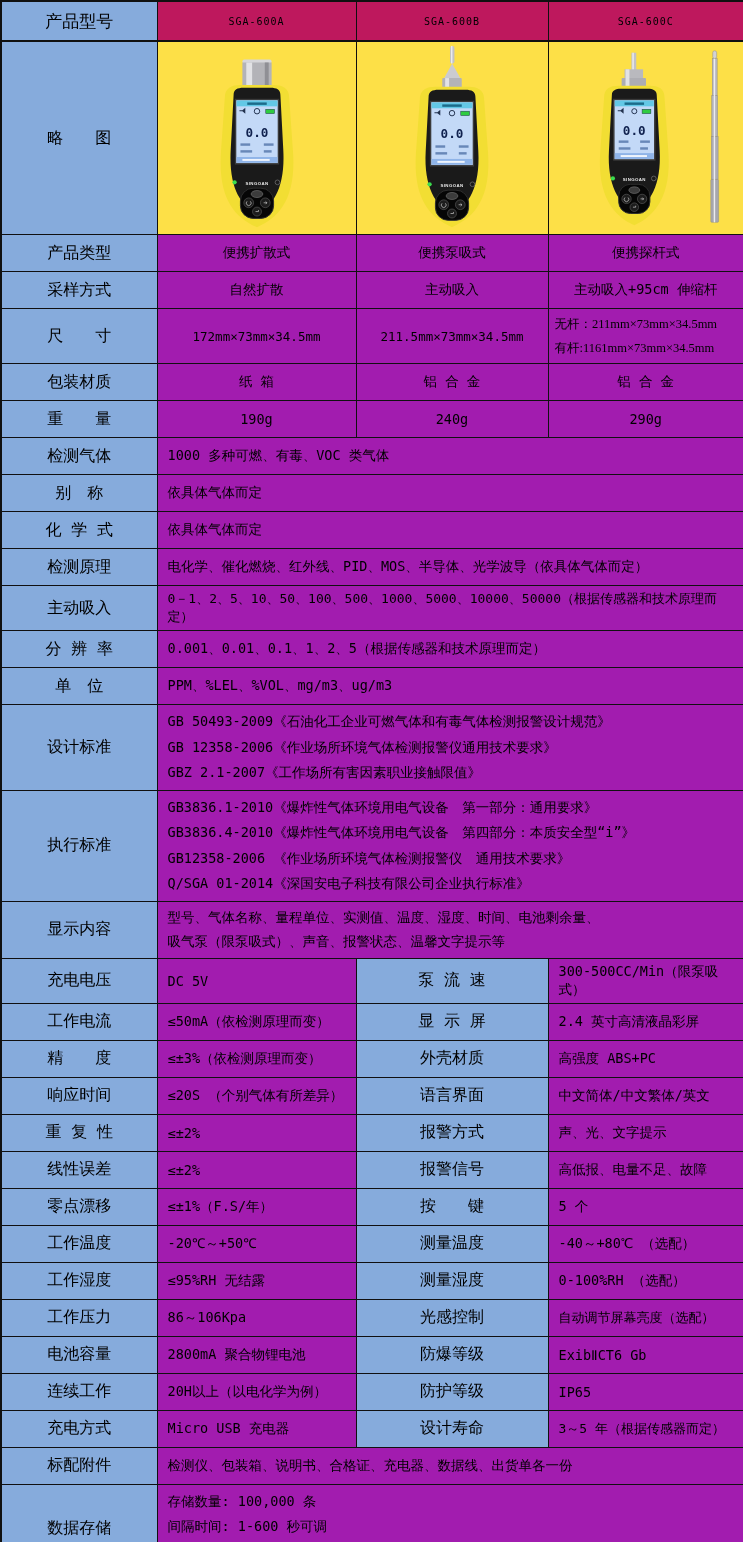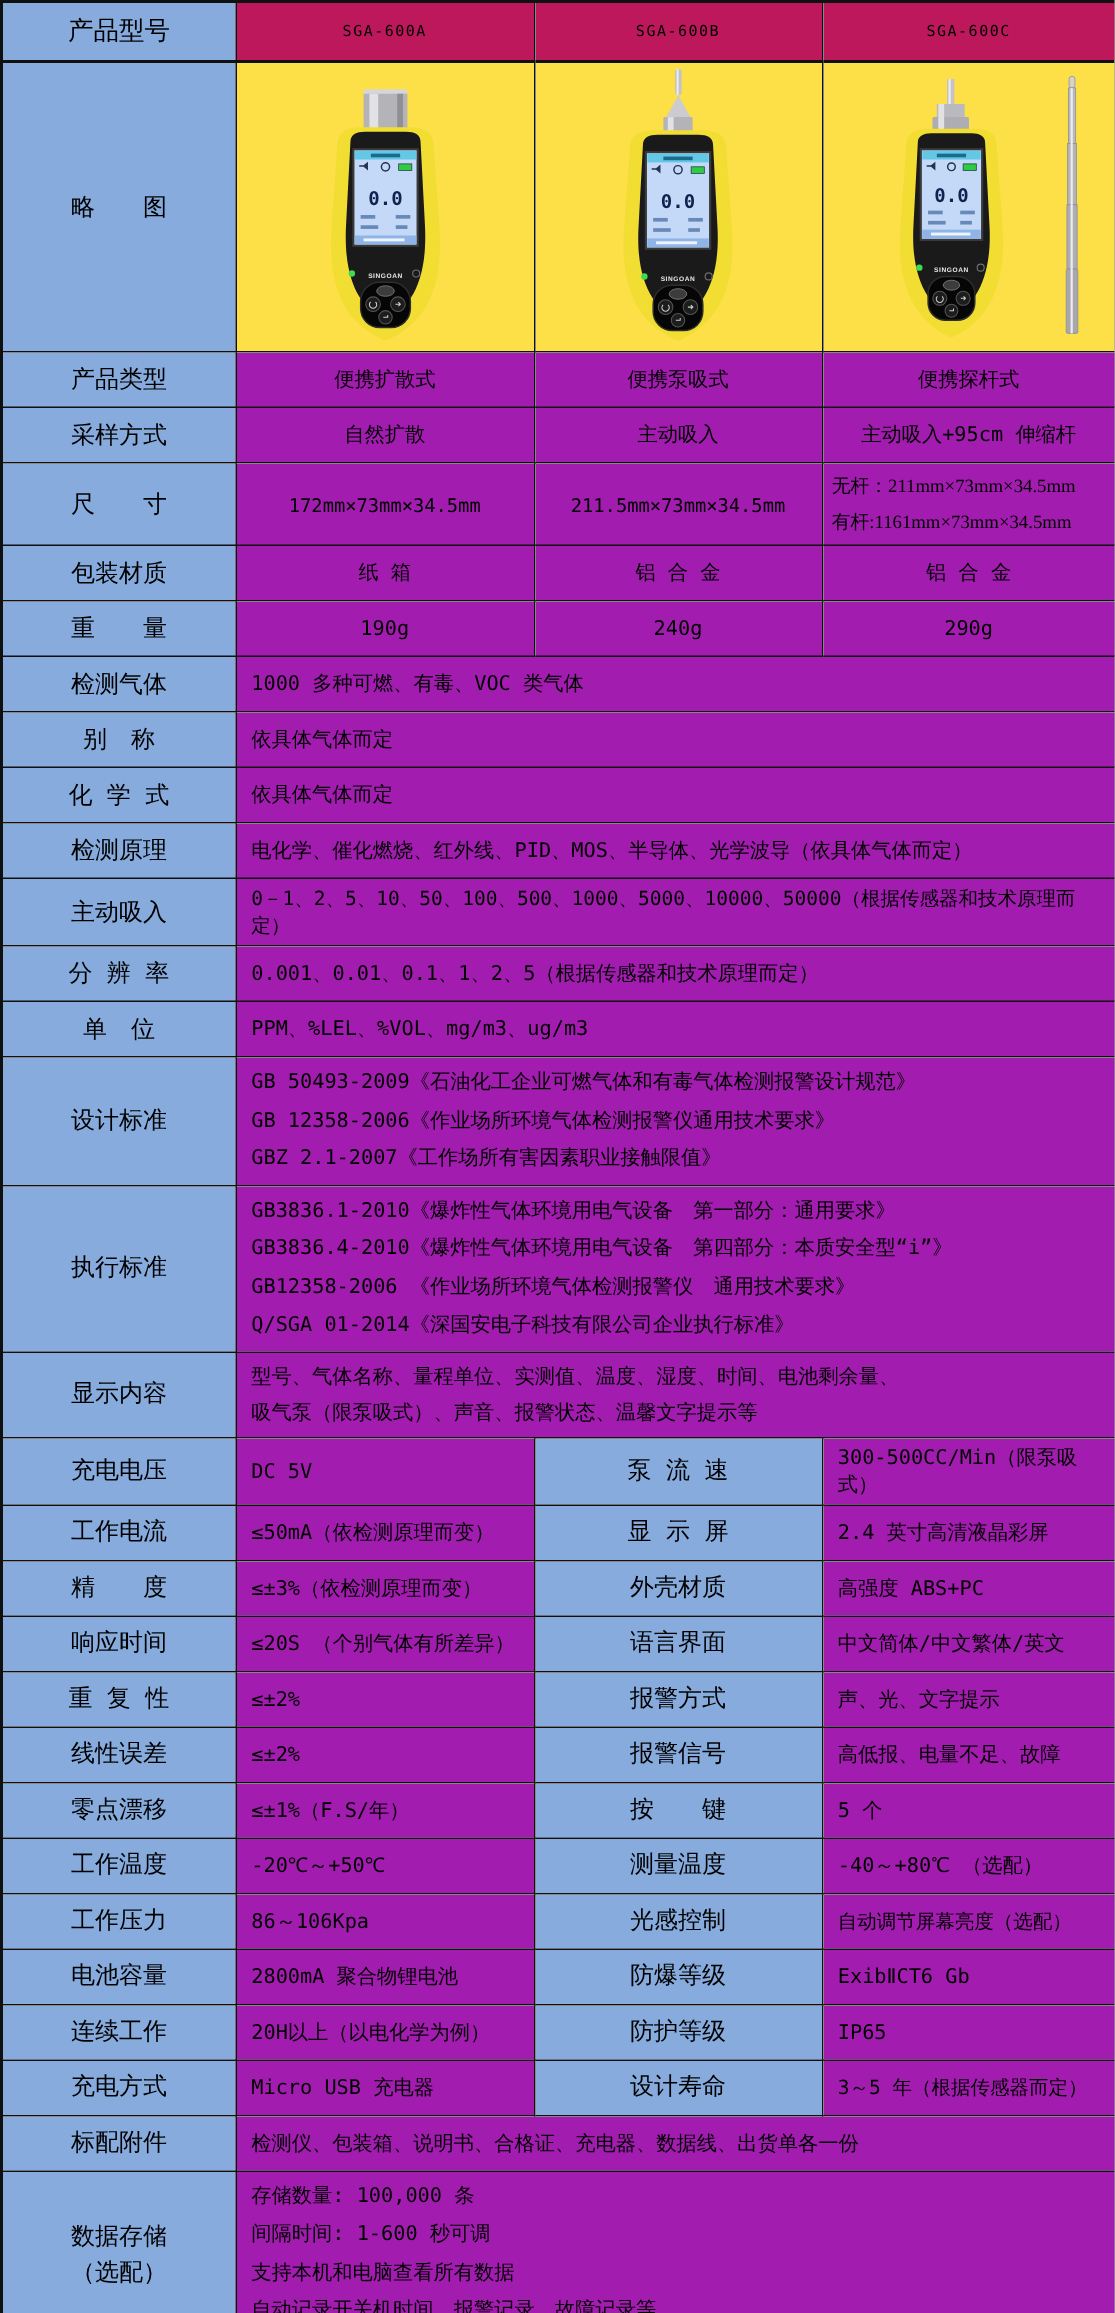--- a/index.html
+++ b/index.html
@@ -299,20 +299,26 @@
   <td class="lbl">按　　键</td>
   <td class="val">5 个</td>
 </tr>
 <tr class="r37">
   <td class="lbl">工作温度</td>
   <td class="val">-20℃～+50℃</td>
   <td class="lbl">测量温度</td>
   <td class="val">-40～+80℃ （选配）</td>
 </tr>
 <tr class="r37">
+  <td class="lbl">工作湿度</td>
+  <td class="val">≤95%RH 无结露</td>
+  <td class="lbl">测量湿度</td>
+  <td class="val">0-100%RH （选配）</td>
+</tr>
+<tr class="r37">
   <td class="lbl">工作压力</td>
   <td class="val">86～106Kpa</td>
   <td class="lbl">光感控制</td>
   <td class="val" style="font-size:13px">自动调节屏幕亮度（选配）</td>
 </tr>
 <tr class="r37">
   <td class="lbl">电池容量</td>
   <td class="val">2800mA 聚合物锂电池</td>
   <td class="lbl">防爆等级</td>
   <td class="val">ExibⅡCT6 Gb</td>

